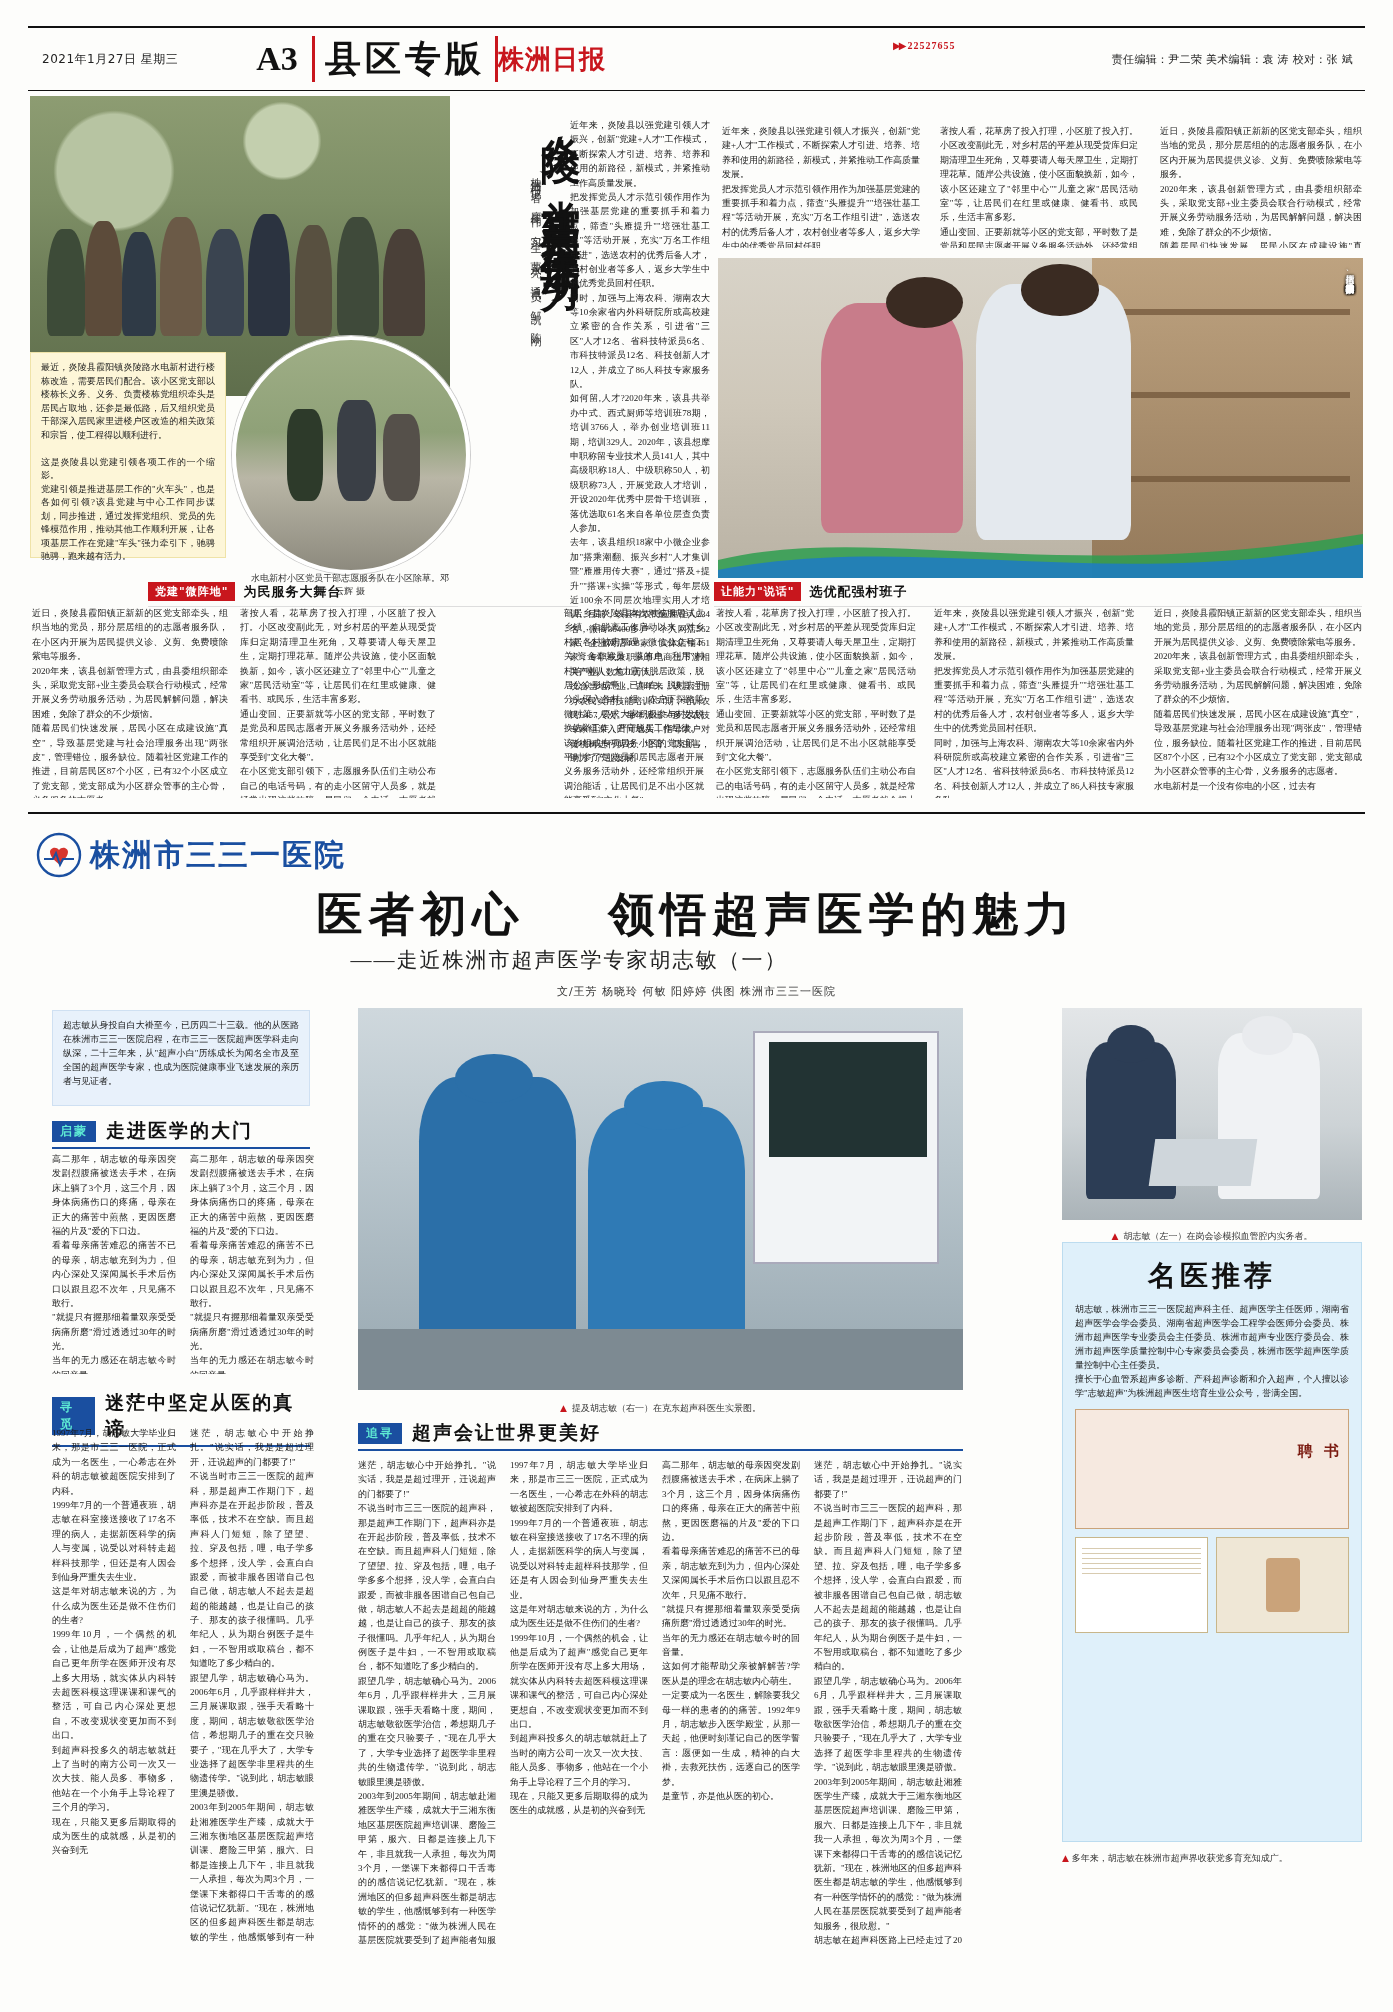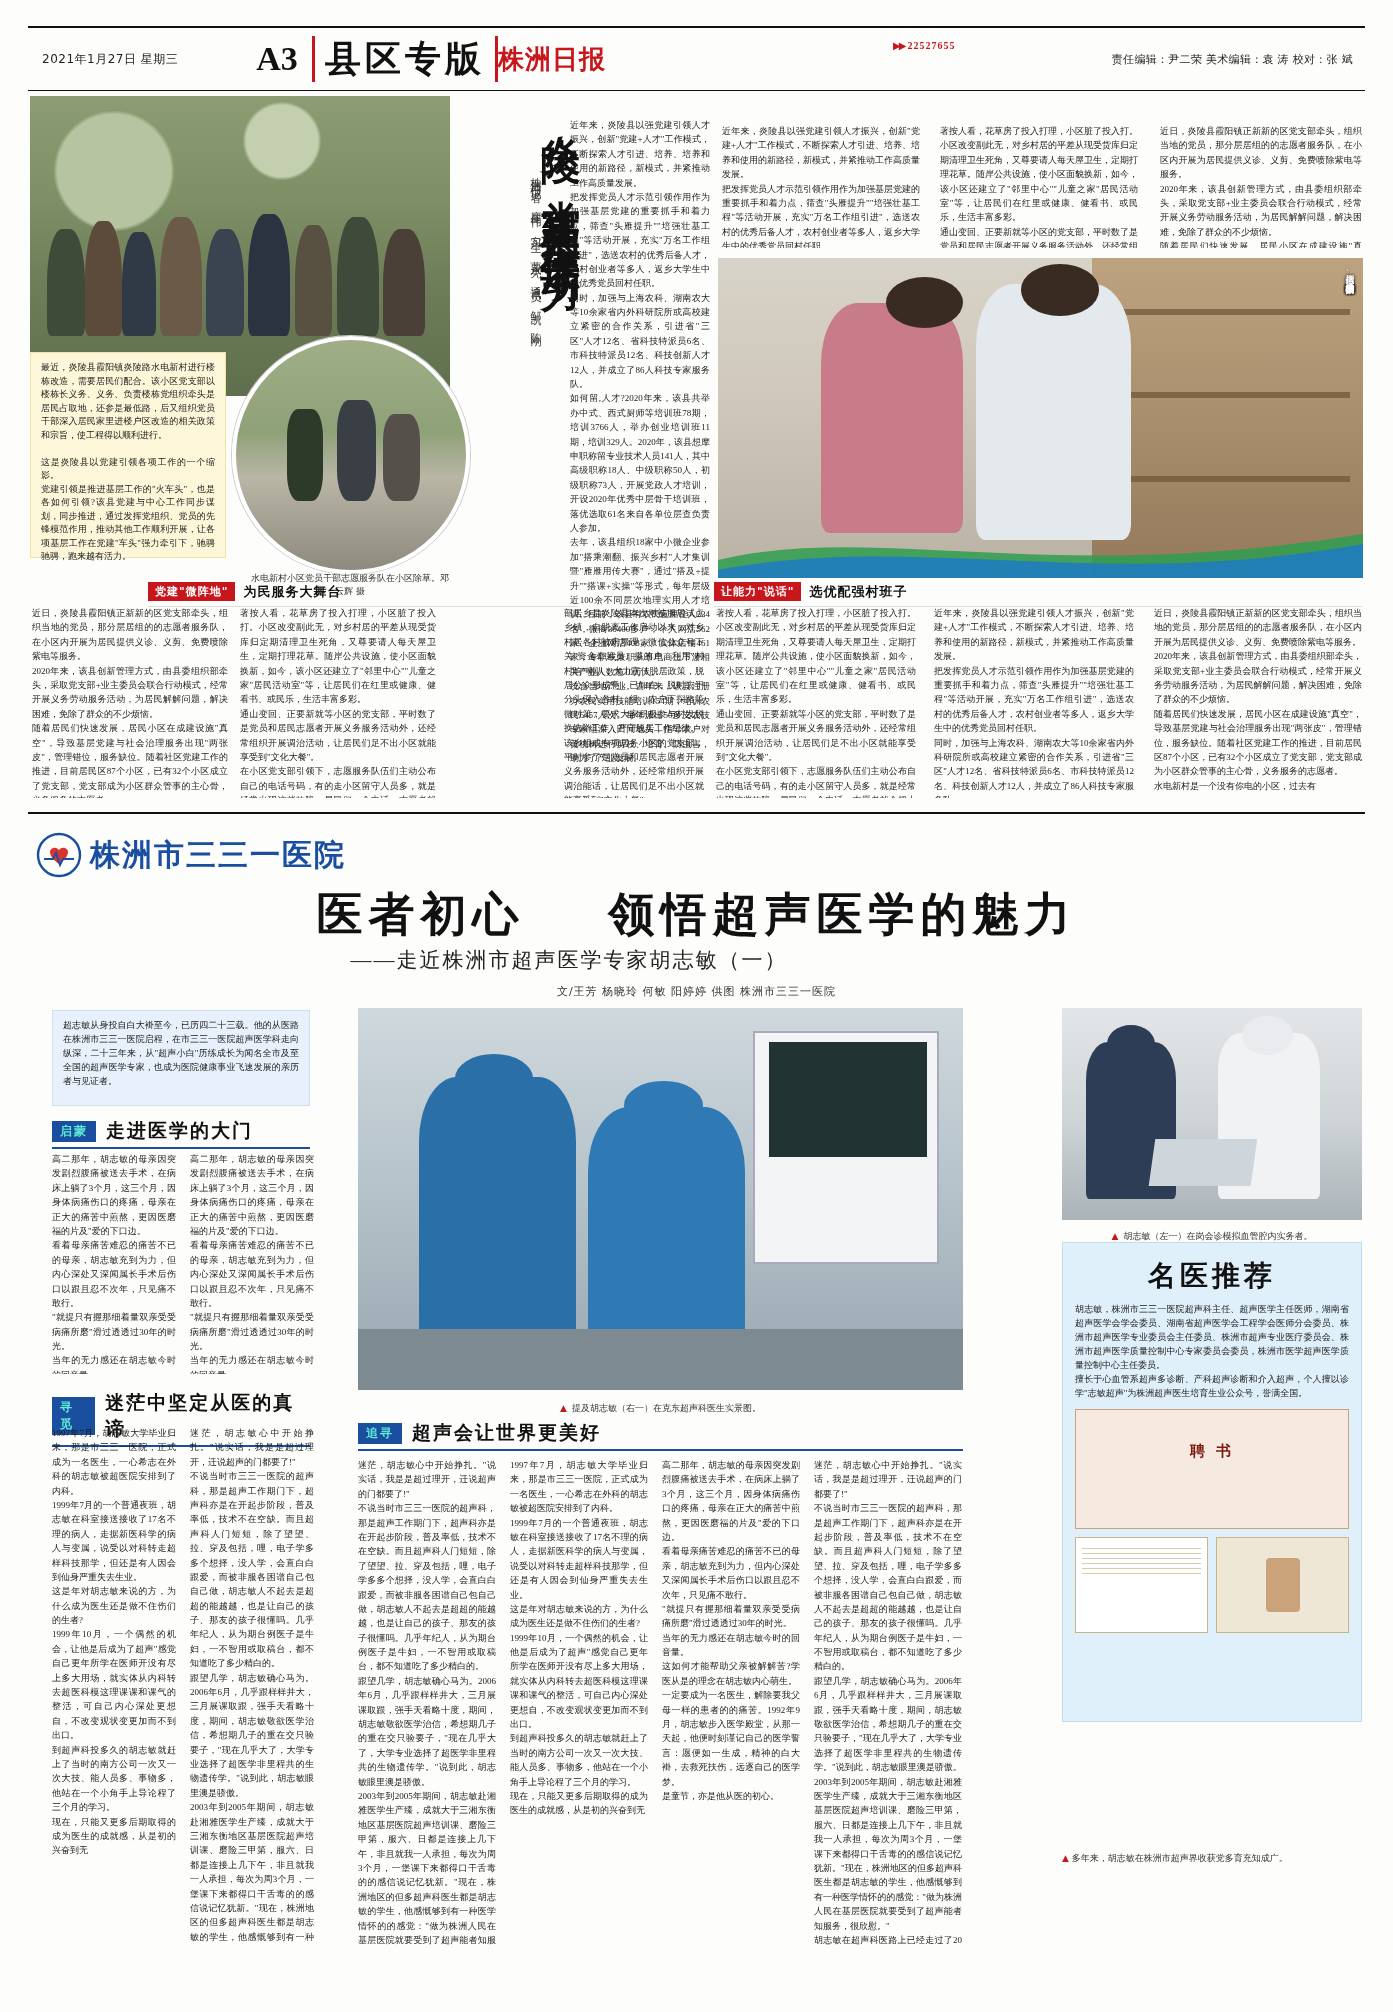--- a/index.html
+++ b/index.html
@@ -175,36 +175,36 @@
   }
   .ph5{
     left:1062px;top:1008px;width:300px;height:212px;
     background:linear-gradient(180deg,#e3e6e8 0%,#cdd3d6 55%,#aab3b8 100%);
   }
   .cap-small{font-size:9px;color:#333;}
   .cap-tri{color:#c8161d;font-size:9px;}
 
   
   .rec-box{
-    position:absolute;left:1062px;top:1242px;width:300px;height:480px;
+    position:absolute;left:1062px;top:1242px;width:300px;height:600px;
     background:#dff0fa;border:1px solid #bcdcef;box-sizing:border-box;padding:10px 12px;
   }
   .rec-title{
     text-align:center;font-size:28px;font-weight:bold;letter-spacing:4px;color:#111;
     margin:4px 0 8px;
   }
   .rec-box .body-text{font-size:9px;line-height:1.55;}
   .certs{display:flex;gap:8px;margin-top:8px;}
   .cert{
     flex:1;height:120px;background:#fff;border:1px solid #c8b68a;
     position:relative;box-sizing:border-box;padding:6px;
   }
   .cert.red{background:#f6e9e0;border:1px solid #caa37a;}
   .cert .ct{font-size:8px;color:#7a3a1e;text-align:center;}
-  .cert .big{font-size:15px;font-weight:bold;color:#7a1a10;text-align:center;margin-top:26px;letter-spacing:3px;}
+  .cert .big{font-size:15px;font-weight:bold;color:#7a1a10;text-align:right;margin-top:26px;letter-spacing:3px;}
   .cert .line{height:1px;background:#d8cbb0;margin:4px 0;}
 
   .foot-cap{
     position:absolute;left:1062px;top:1852px;width:300px;font-size:9px;color:#333;
   }
 
   
   .hcol{position:absolute;width:290px;}
   .hcol .body-text{font-size:9px;line-height:1.6;}
 

